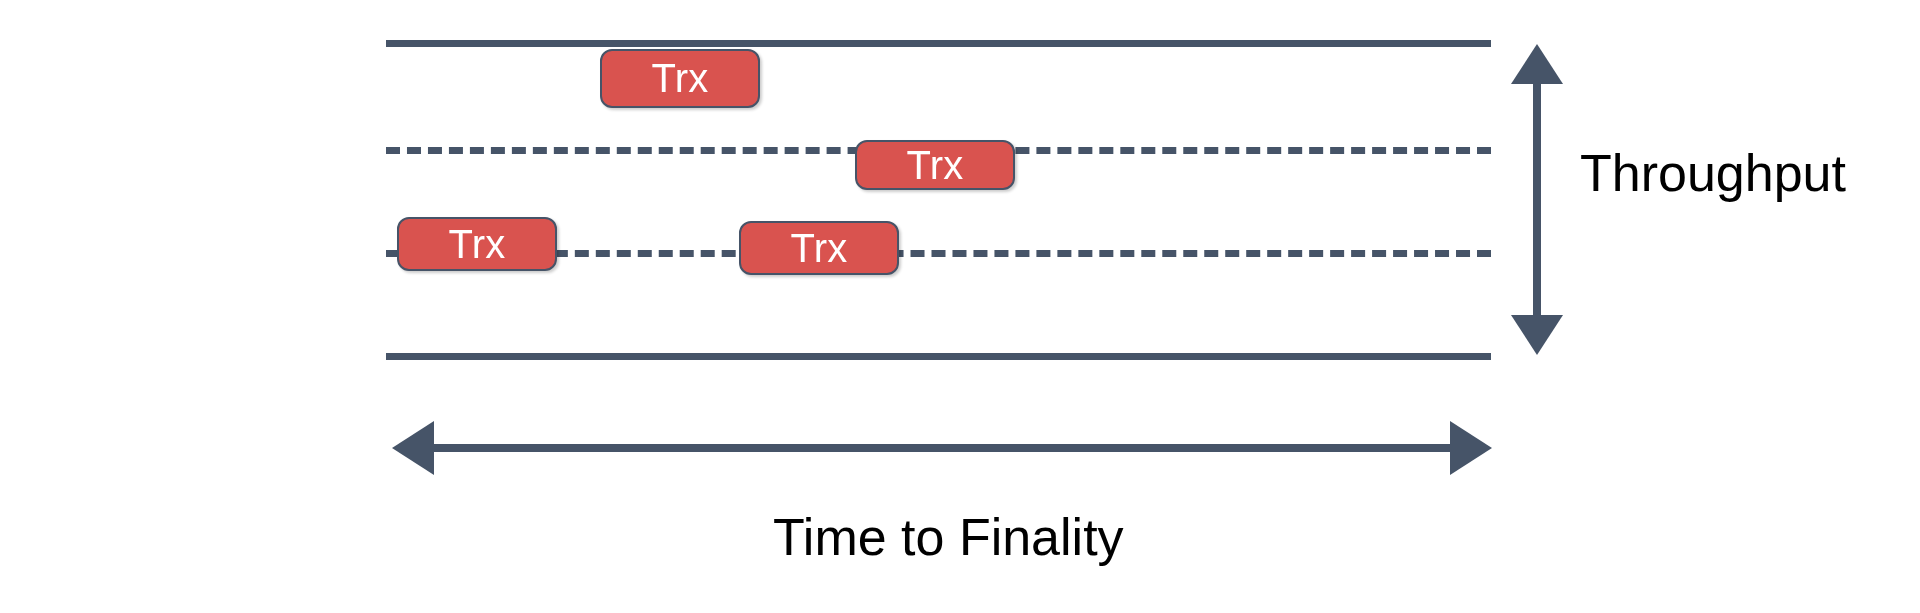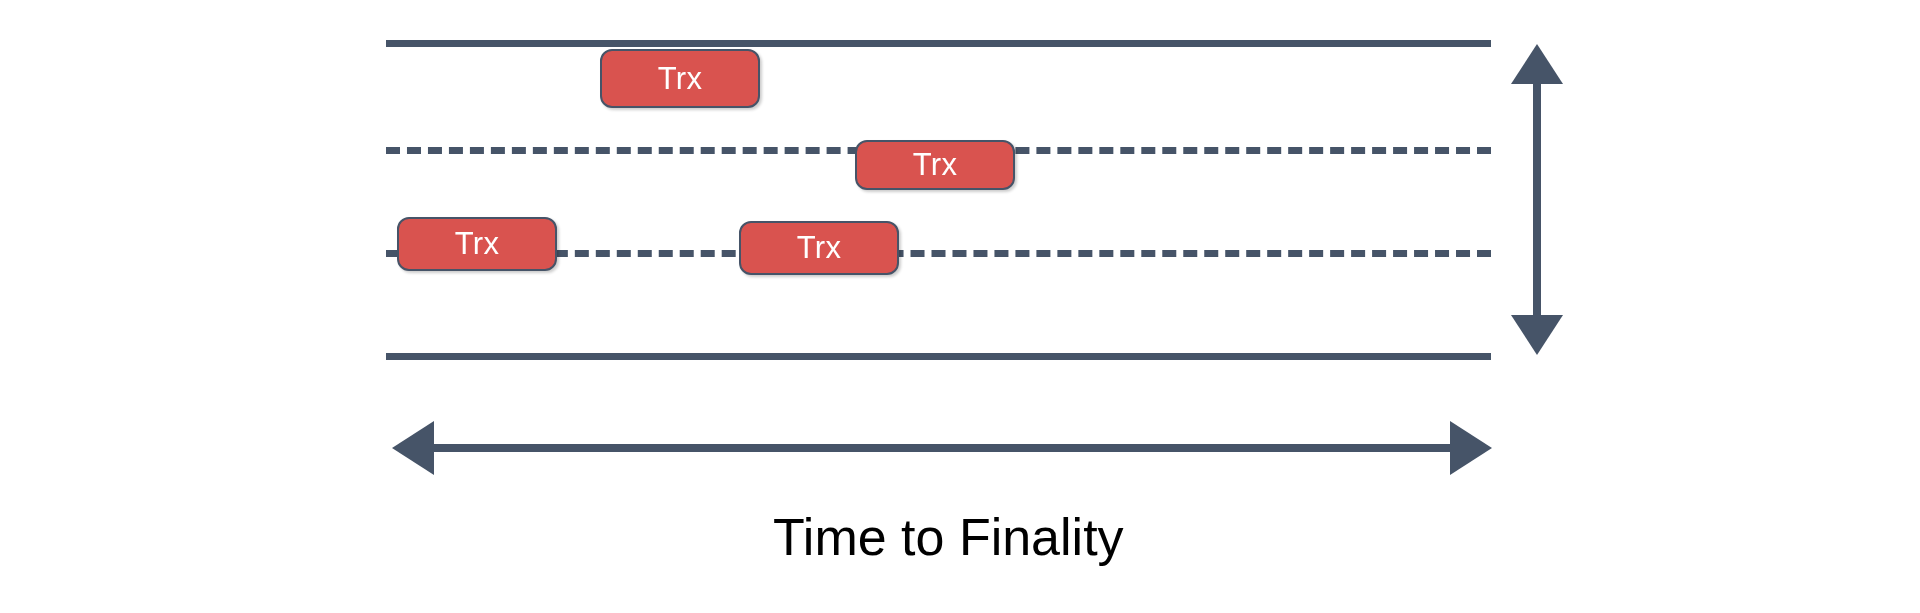--- a/index.html
+++ b/index.html
@@ -39,21 +39,21 @@
   .trx-box {
     position: absolute;
     box-sizing: border-box;
     background: #d9534f;
     border: 2px solid #465468;
     border-radius: 12px;
     display: flex;
     align-items: center;
     justify-content: center;
     color: #ffffff;
-    font-size: 31px;
+    font-size: 40px;
     letter-spacing: 0.3px;
     box-shadow: 2px 2px 3px rgba(0,0,0,0.20);
   }
 
   
   .h-arrow-shaft {
     position: absolute;
     left: 420px;
     top: 444px;
     width: 1045px;
@@ -138,16 +138,17 @@
   <div class="trx-box" style="left:739px; top:221px; width:160px; height:54px;">Trx</div>
 
   <div class="h-arrow-shaft"></div>
   <div class="h-arrow-head left"></div>
   <div class="h-arrow-head right"></div>
 
   <div class="v-arrow-shaft"></div>
   <div class="v-arrow-head up"></div>
   <div class="v-arrow-head down"></div>
 
+  <div class="caption throughput">Throughput</div>
 
   <div class="caption finality">Time to Finality</div>
 
 </div>
 
 </body></html>

